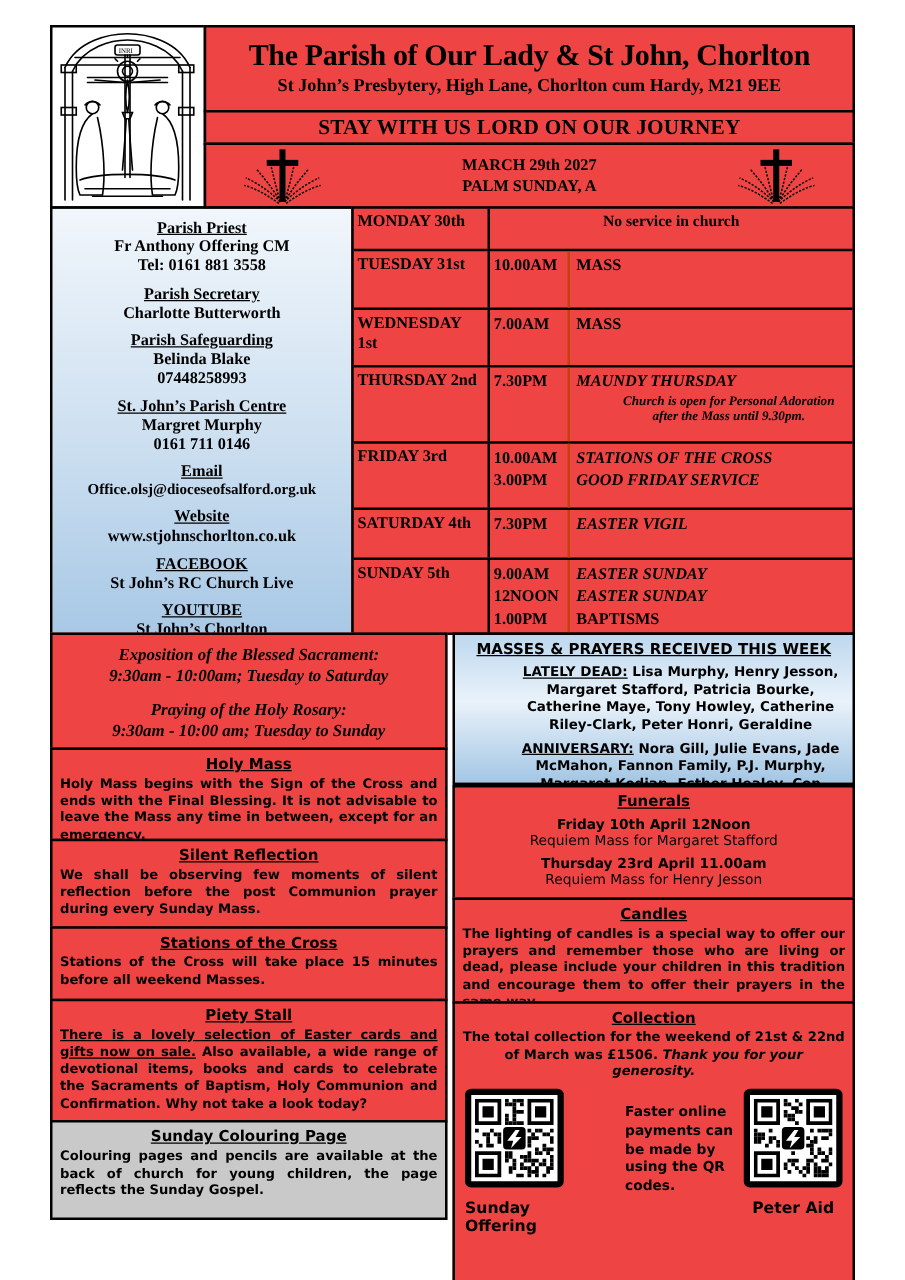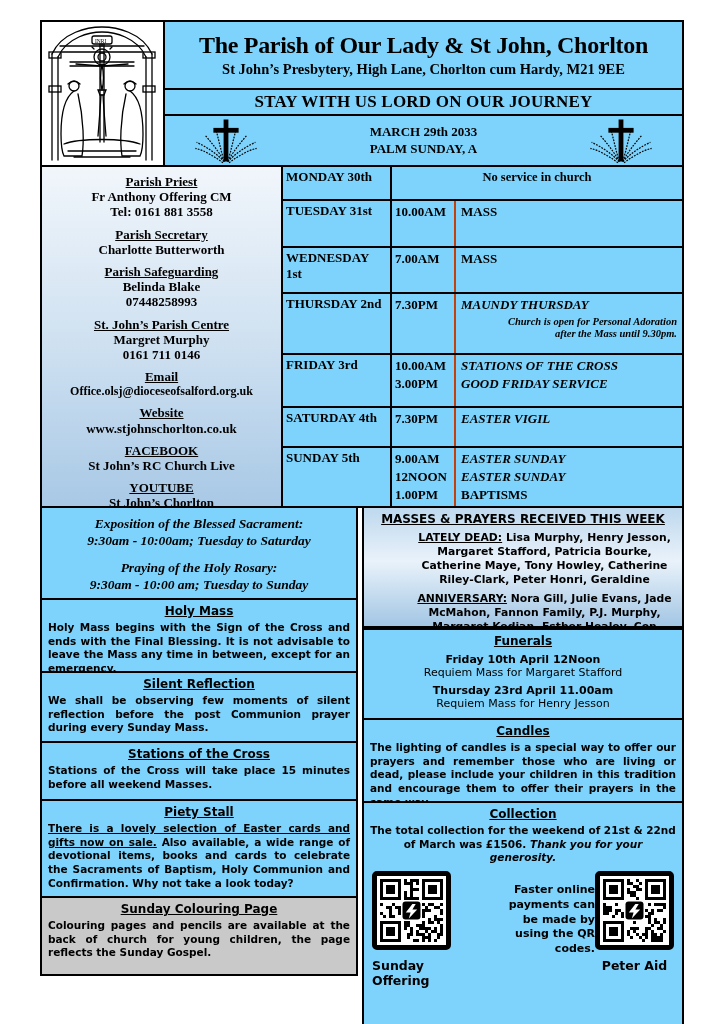--- a/index.html
+++ b/index.html
@@ -1,18 +1,18 @@
 <!DOCTYPE html>
 <html><head>
 <meta charset="utf-8">
 <style>
   * { margin:0; padding:0; box-sizing:border-box; }
   body { background:#e8e8e8; font-family:"Liberation Serif", serif; }
   .page { position:relative; width:724px; height:1024px; background:#ffffff; overflow:hidden; }
-  .box { position:absolute; border:2px solid #000; background:#7dd3fc; }
+  .box { position:absolute; border:2px solid #000; background:#ef4444; }
 
   
   .window-box { left:40px; top:20px; width:125px; height:147px; border:2px solid #000; position:absolute; background:#fff; display:flex; align-items:center; justify-content:center; }
   .title-box { left:163px; top:20px; width:521px; height:70px; display:flex; flex-direction:column; justify-content:center; align-items:center; }
   .page-title { font-size:24px; font-weight:bold; white-space:nowrap; letter-spacing:-0.3px; }
   .page-subtitle { font-size:14.5px; font-weight:bold; margin-top:2px; }
   .banner-box { left:163px; top:88px; width:521px; height:28px; display:flex; align-items:center; justify-content:center; }
   .banner-text { font-size:17px; font-weight:bold; letter-spacing:0.2px; }
   .date-box { left:163px; top:114px; width:521px; height:53px; display:flex; align-items:center; justify-content:space-between; padding:0 28px; }
   .date-text { text-align:center; font-size:13px; font-weight:bold; line-height:1.3; }
@@ -25,21 +25,21 @@
 
   
   .sched { left:281px; top:165px; width:403px; height:343px; padding:0; display:flex; flex-direction:column; }
   .trow { display:flex; border-bottom:2px solid #000; }
   .trow:last-child { border-bottom:none; flex:1; }
   .tday { width:109px; border-right:2px solid #000; font-weight:bold; font-size:13px; padding:2px 3px; }
   .ttime { width:64px; border-right:2px solid #c2410c; font-weight:bold; font-size:13px; padding:2px 3px; line-height:18px; }
   .tdesc { flex:1; font-weight:bold; font-size:13px; padding:2px 5px; line-height:18px; }
   .tfull { flex:1; text-align:center; font-size:12.5px; font-weight:bold; padding-top:3px; }
   .it { font-style:italic; }
-  .tnote { font-size:10.5px; font-weight:bold; font-style:italic; text-align:right; padding-left:28px; line-height:1.2; margin-top:2px; }
+  .tnote { font-size:10.5px; font-weight:bold; font-style:italic; text-align:center; padding-left:28px; line-height:1.2; margin-top:2px; }
 
   
   .sec-head { font-family:"DejaVu Sans", sans-serif; font-weight:bold; text-decoration:underline; text-align:center; font-size:12px; padding-top:4px; }
   .sec-body { font-family:"DejaVu Sans", sans-serif; font-weight:bold; font-size:10.5px; text-align:justify; padding:3px 6px 0 6px; line-height:1.3; }
   .sec-body.center { text-align:center; }
   .u { text-decoration:underline; }
 
   .devotions { left:40px; top:506px; width:318px; height:94px; text-align:center; font-weight:bold; font-style:italic; font-size:13.5px; line-height:1.25; padding-top:8px; }
   .dev-gap { height:10px; }
 
@@ -53,21 +53,21 @@
   .masses .sec-body { font-size:10.8px; padding-top:5px;margin-left:43px; }
   .funerals { left:362px; top:628px; width:322px; height:92px; }
   .fun-when { font-family:"DejaVu Sans", sans-serif; font-weight:bold; font-size:11px; text-align:center; margin-top:5px; }
   .fun-what { font-family:"DejaVu Sans", sans-serif; font-weight:400; font-size:11px; text-align:center; }
   .candles { left:362px; top:718px; width:322px; height:85px; }
   .collection { left:362px; top:801px; width:322px; height:231px; }
 
   .qr-row { display:flex; justify-content:space-between; align-items:flex-start; padding:6px 8px 0 8px; }
   .qr-wrap { display:flex; flex-direction:column; }
   .qr { border:5px solid #000; border-radius:5px; background:#fff; padding:3px; width:79px; height:79px; }
-  .qr-note { font-family:"DejaVu Sans", sans-serif; font-weight:bold; font-size:11px; text-align:right; width:108px; padding-top:12px; line-height:1.35;margin-left:28px; }
+  .qr-note { font-family:"DejaVu Sans", sans-serif; font-weight:bold; font-size:11px; text-align:left; width:108px; padding-top:12px; line-height:1.35;margin-left:28px; }
   .qr-caption { font-family:"DejaVu Sans", sans-serif; font-weight:bold; font-size:12.5px; margin-top:8px; }
   .qr-caption.right { text-align:center; }
 </style>
 </head>
 <body>
 
 <div class="page">
 
   <div class="window-box">
     <svg width="117" height="139" viewBox="0 0 117 139" fill="none" stroke="#000" stroke-width="1.3" stroke-linecap="round">
@@ -118,21 +118,21 @@
         <path d="M52,74 C42,56 32,44 20,30"></path>
         <path d="M52,74 C46,54 43,38 38,20"></path>
         <path d="M50,76 C36,66 20,56 4,52"></path>
         <path d="M58,74 C70,62 86,50 104,42"></path>
         <path d="M58,74 C68,56 78,44 90,30"></path>
         <path d="M58,74 C64,54 67,38 72,20"></path>
         <path d="M60,76 C74,66 90,56 106,52"></path>
       </g>
     </svg>
     <div class="date-text">
-      <div>MARCH 29th 2033</div>
+      <div>MARCH 29th 2027</div>
       <div>PALM SUNDAY, A</div>
     </div>
     <svg width="66" height="47" viewBox="0 0 110 78">
       <rect x="51" y="4" width="8" height="70" fill="#000"></rect>
       <rect x="34" y="18" width="42" height="8" fill="#000"></rect>
       <g stroke="#000" stroke-width="2" fill="none" stroke-dasharray="3 2">
         <path d="M52,74 C40,62 24,50 6,42"></path>
         <path d="M52,74 C42,56 32,44 20,30"></path>
         <path d="M52,74 C46,54 43,38 38,20"></path>
         <path d="M50,76 C36,66 20,56 4,52"></path>

